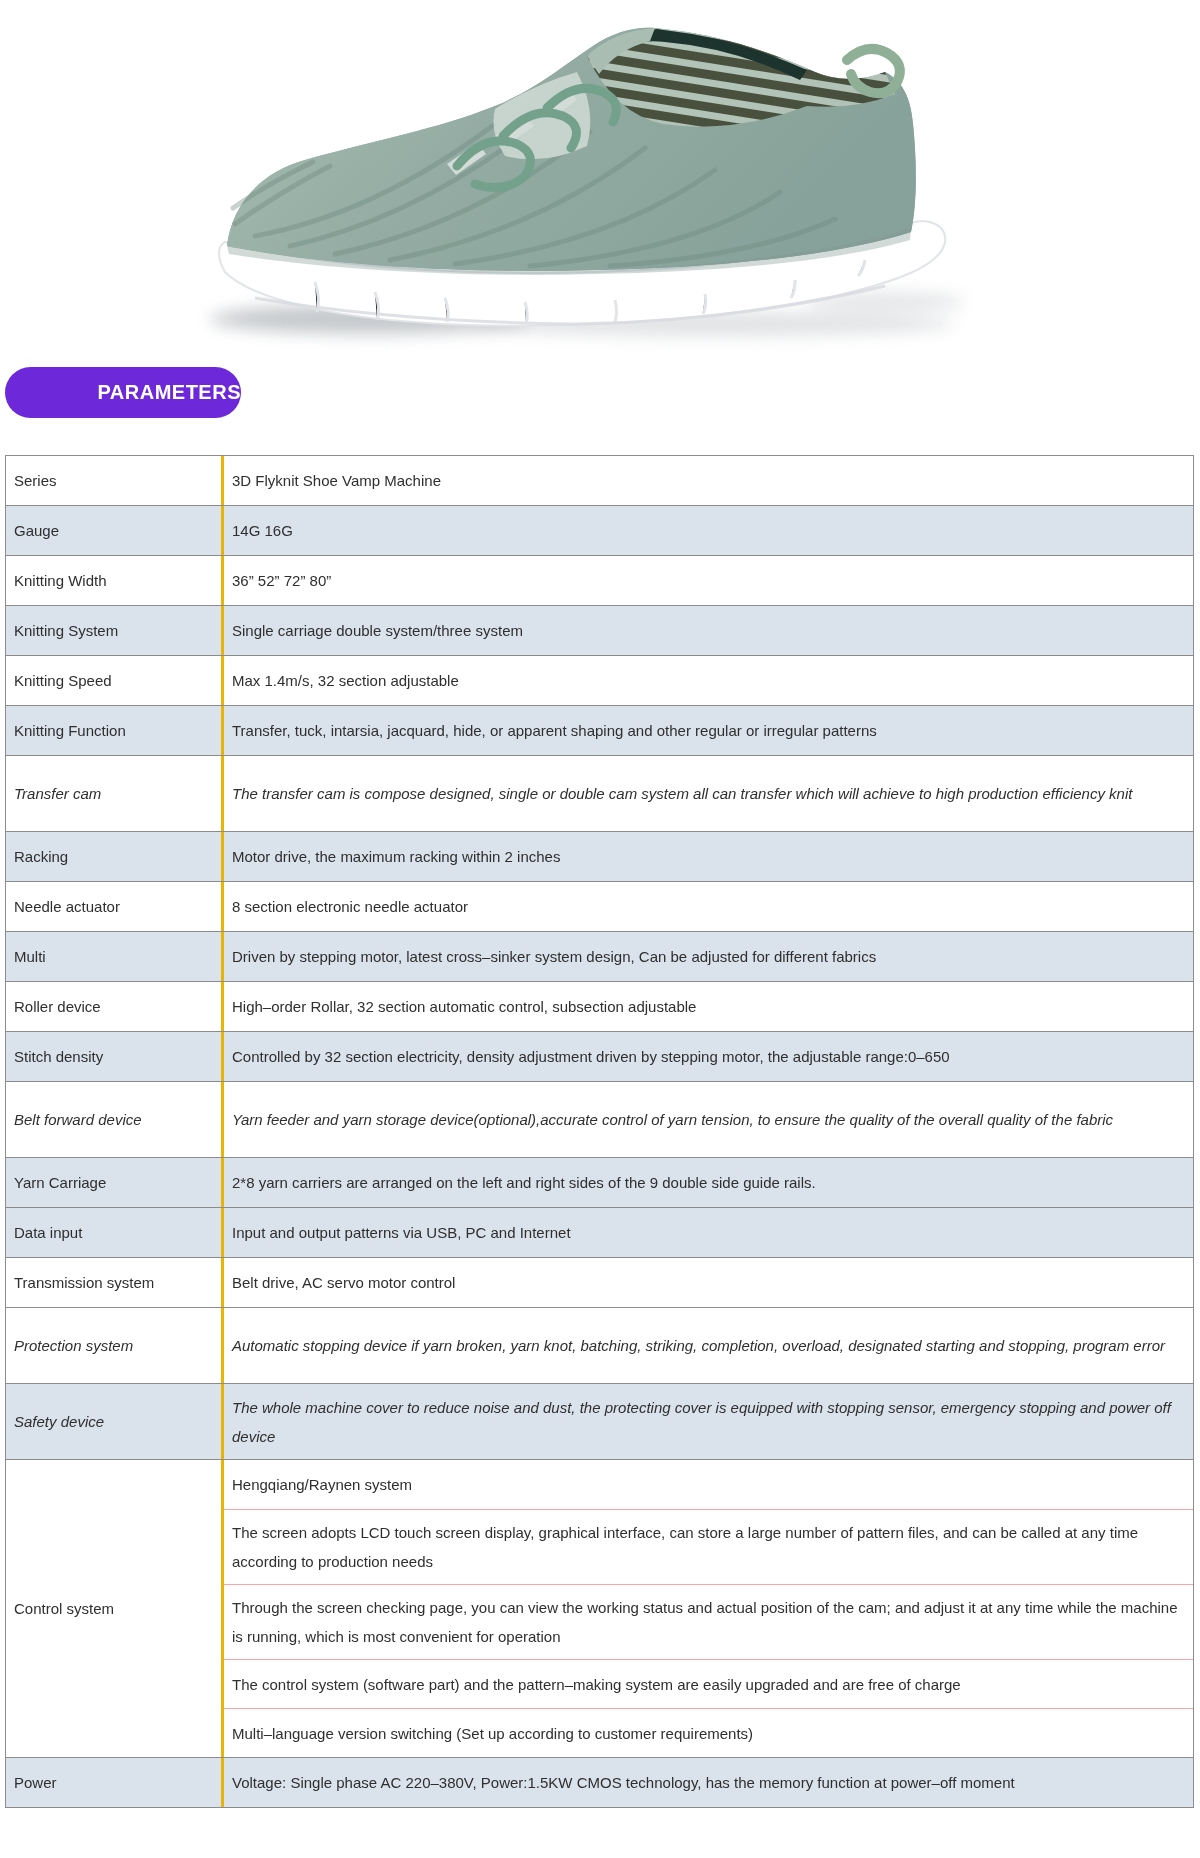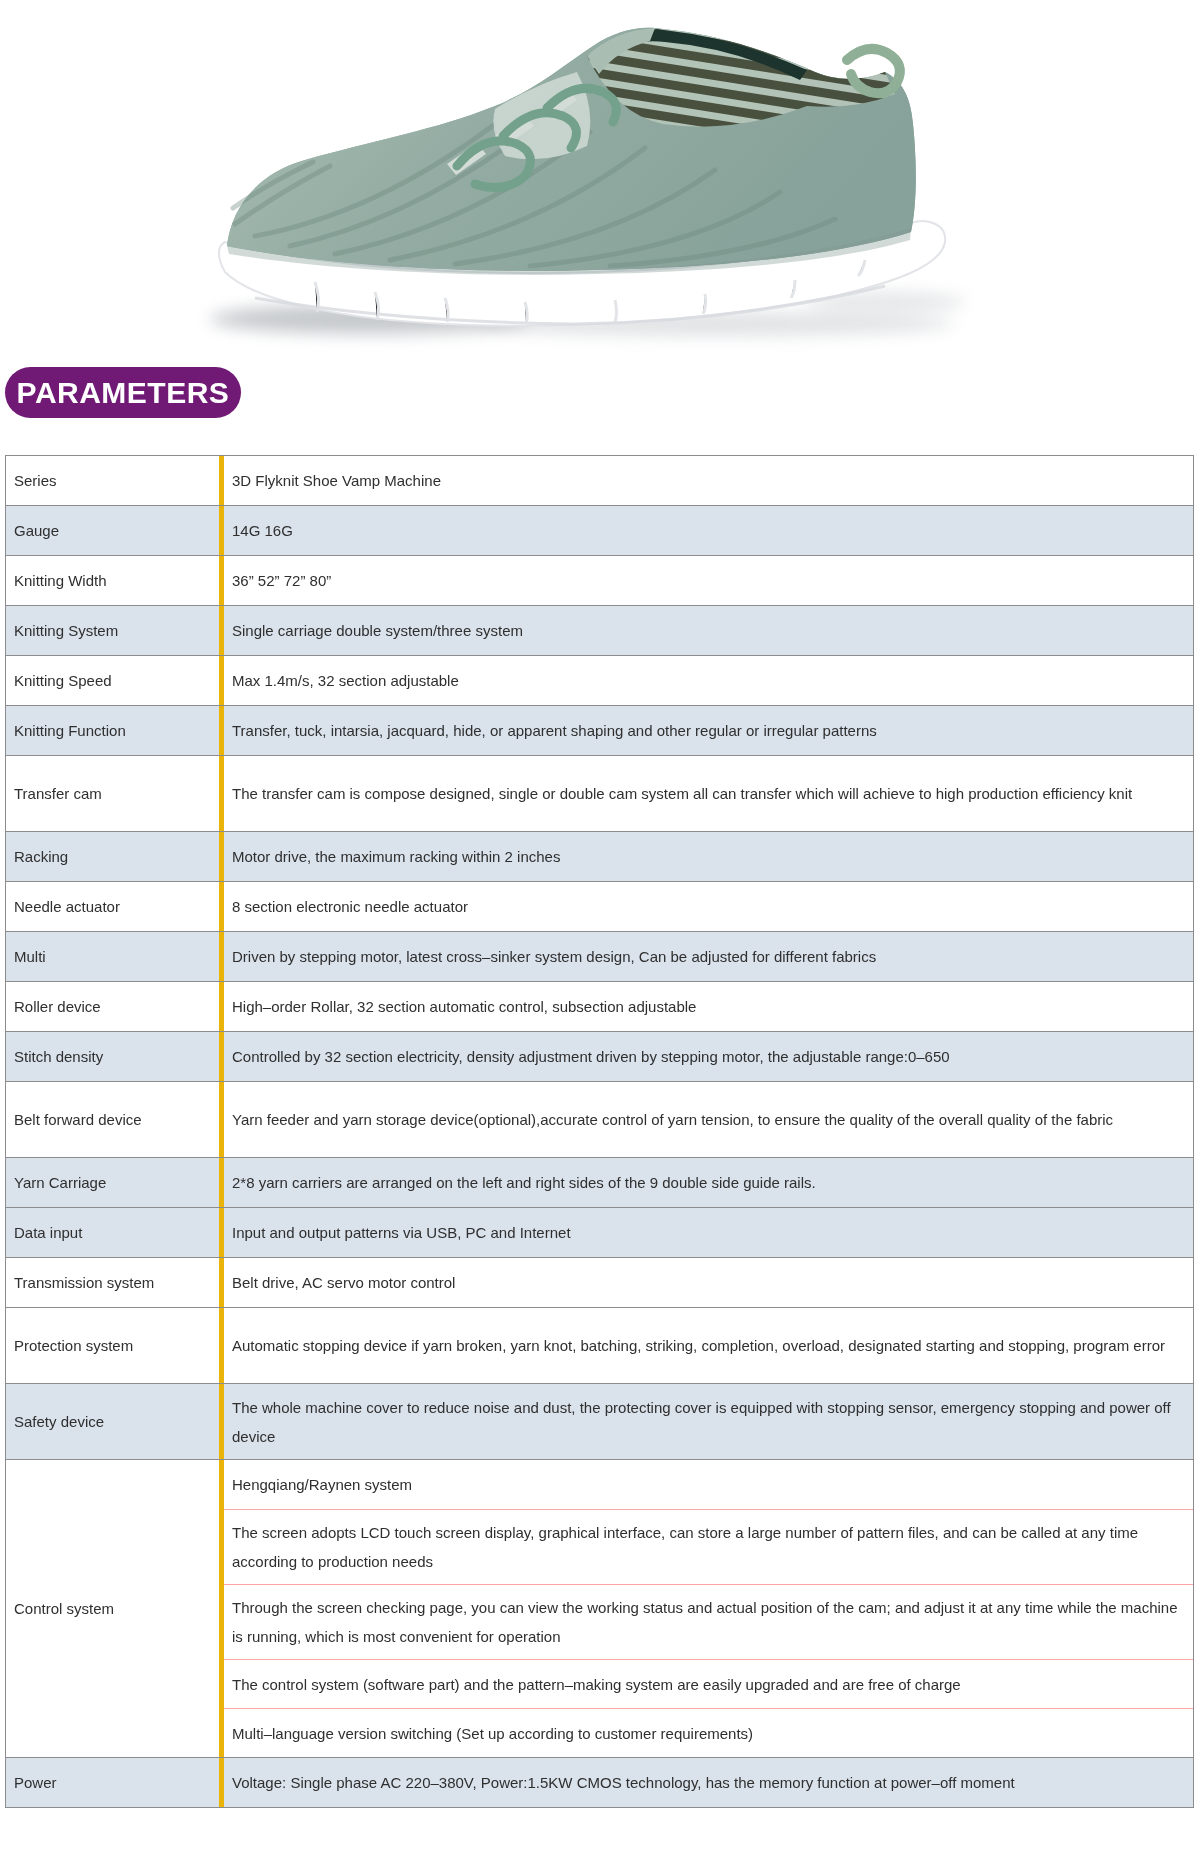--- a/index.html
+++ b/index.html
@@ -6,37 +6,37 @@
   body{
     width:1200px;height:1858px;position:relative;
     font-family:"Liberation Sans", sans-serif;
     color:#2f2f2f;
   }
   
   .photo-wrap{position:absolute;left:195px;top:14px;width:780px;height:344px;}
   
   .badge{
     position:absolute;left:5px;top:367px;width:236px;height:51px;
-    background:#701a75;border-radius:26px;
-    display:flex;align-items:center;justify-content:center;
-    color:#ffffff;font-size:30px;font-weight:bold;letter-spacing:.5px;
+    background:#6d28d9;border-radius:26px;
+    display:flex;align-items:center;justify-content:flex-end;
+    color:#ffffff;font-size:20px;font-weight:bold;letter-spacing:.5px;
   }
   
   .spec-table{
     position:absolute;left:5px;top:455px;width:1189px;
     border:1px solid #8c8c8c;border-bottom:none;
     font-size:15px;box-sizing:border-box;background:#ffffff;
   }
   .row{display:flex;border-bottom:1px solid #8c8c8c;background:#ffffff;align-items:stretch;}
   .row.alt{background:#dae2ec;}
   .row.single{min-height:49px;}
-  .row.double{min-height:75px;}
+  .row.double{min-height:75px;font-style:italic;}
   .cell{box-sizing:border-box;}
   .cell.label{
-    flex:0 0 218px;width:218px;border-right:5px solid #eab308;
+    flex:0 0 218px;width:218px;border-right:3px solid #eab308;
     display:flex;align-items:center;padding:5px 6px 5px 8px;
   }
   .cell.value{
     flex:1;display:flex;align-items:center;
     padding:5px 12px 5px 8px;line-height:29px;
   }
   .cell.value.multi{flex-direction:column;align-items:stretch;padding:0;}
   .subcell{
     display:flex;align-items:center;box-sizing:border-box;
     padding:5px 12px 5px 8px;line-height:29px;min-height:49px;

